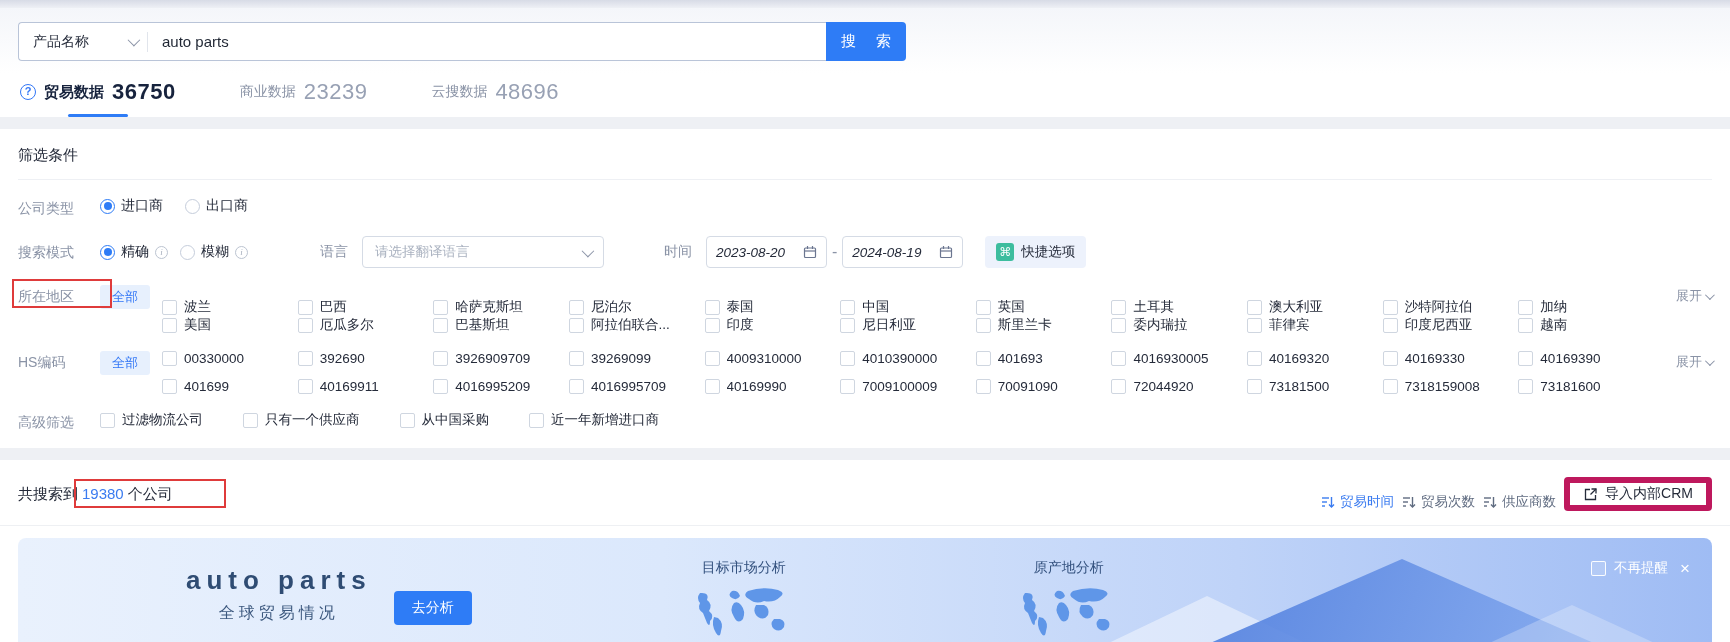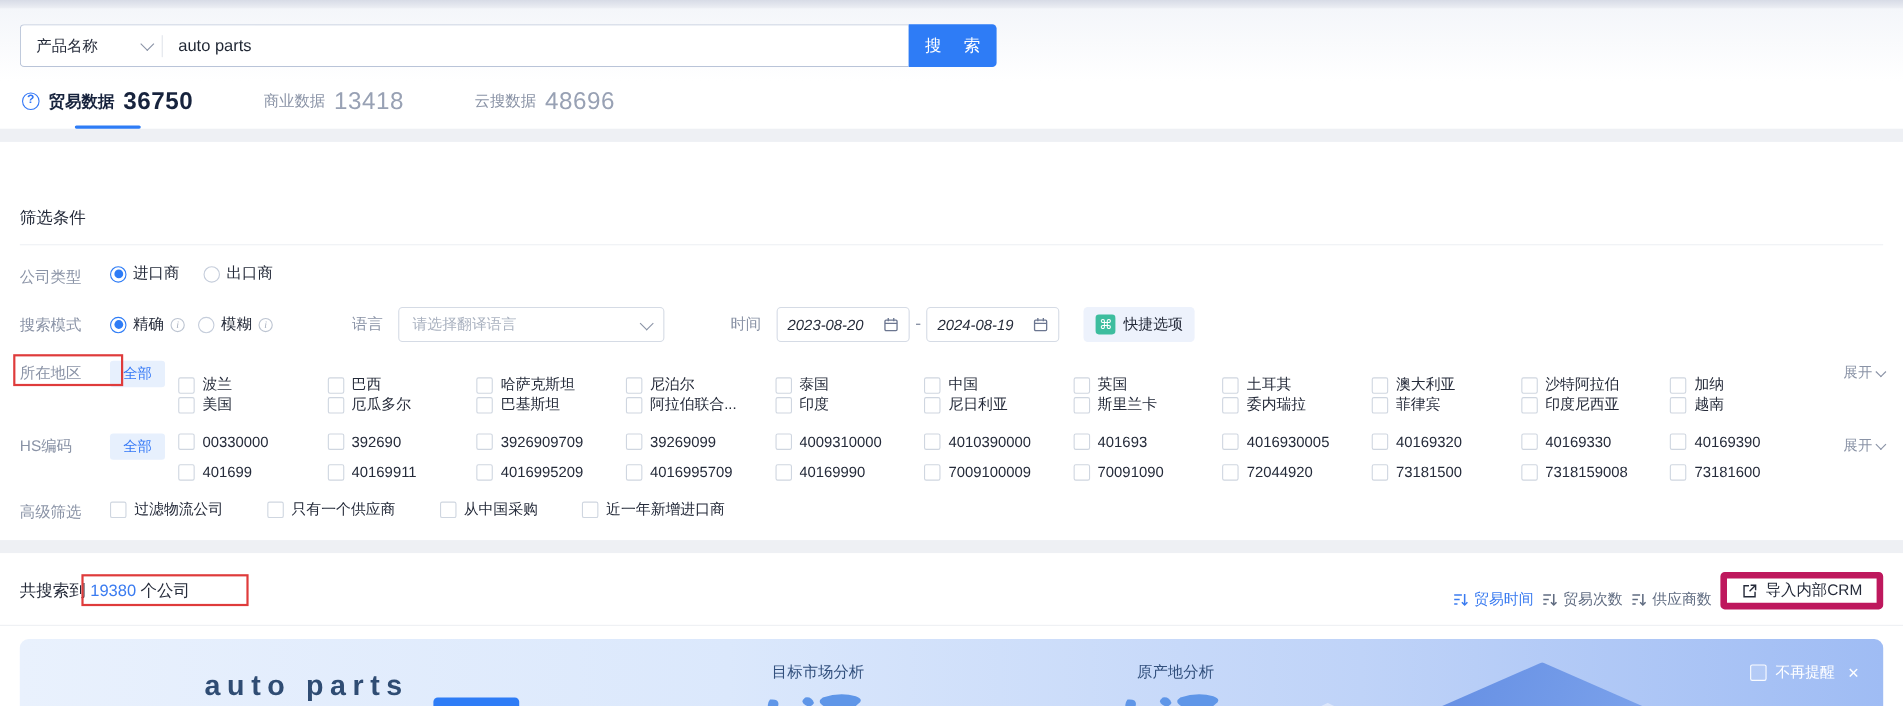--- a/index.html
+++ b/index.html
@@ -24,21 +24,21 @@
   .tab .t-label { font-size:14px; color:#8a93a6; }
   .tab .t-count { font-size:22px; color:#98a1b4; font-weight:400; letter-spacing:.5px; }
   .tab.active .t-label { font-size:15px; color:#17233d; font-weight:bold; }
   .tab.active .t-count { color:#17233d; font-weight:bold; }
   .tab.active::after { content:""; position:absolute; bottom:0; left:50%; transform:translateX(-50%); width:60px; height:3px; background:#2e7cf6; border-radius:2px; }
   .q-icon { width:16px; height:16px; border:1.5px solid #3377f6; border-radius:50%; color:#3377f6; font-size:11px; line-height:13px; text-align:center; font-weight:bold; }
 
   .gap { height:12px; background:#eef0f4; }
 
   
-  .filter-card { background:#fff; padding:28px 18px 15px; border-radius:0 0 4px 4px;margin-top:32px; }
+  .filter-card { background:#fff; padding:17px 18px 15px; border-radius:0 0 4px 4px; }
   .filter-title { font-size:15px; color:#252b3a; }
   .f-divider { height:1px; background:#eef0f4; margin:14px 0 0; }
   .frow { display:flex; align-items:flex-start; margin-top:17px; }
   .flabel { width:82px; flex-shrink:0; font-size:14px; color:#8a93a6; line-height:22px; position:relative; }
   .redbox { position:absolute; border:2px solid #df3b3b; pointer-events:none; }
   .rb-region { left:-6px; top:-6px; width:100px; height:29px; }
 
   .radio-row { display:flex; align-items:center; gap:10px; }
   .radio-item { display:flex; align-items:center; gap:6px; margin-right:12px; cursor:pointer; }
   .radio { width:15px; height:15px; border-radius:50%; border:1px solid #c5cddb; background:#fff; position:relative; flex-shrink:0; }
@@ -121,21 +121,21 @@
   </div>
 
   <div class="tabs">
     <div class="tab active">
       <span class="q-icon">?</span>
       <span class="t-label">贸易数据</span>
       <span class="t-count">36750</span>
     </div>
     <div class="tab">
       <span class="t-label">商业数据</span>
-      <span class="t-count">13418</span>
+      <span class="t-count">23239</span>
     </div>
     <div class="tab">
       <span class="t-label">云搜数据</span>
       <span class="t-count">48696</span>
     </div>
   </div>
 </div>
 
 <div class="gap"></div>
 

